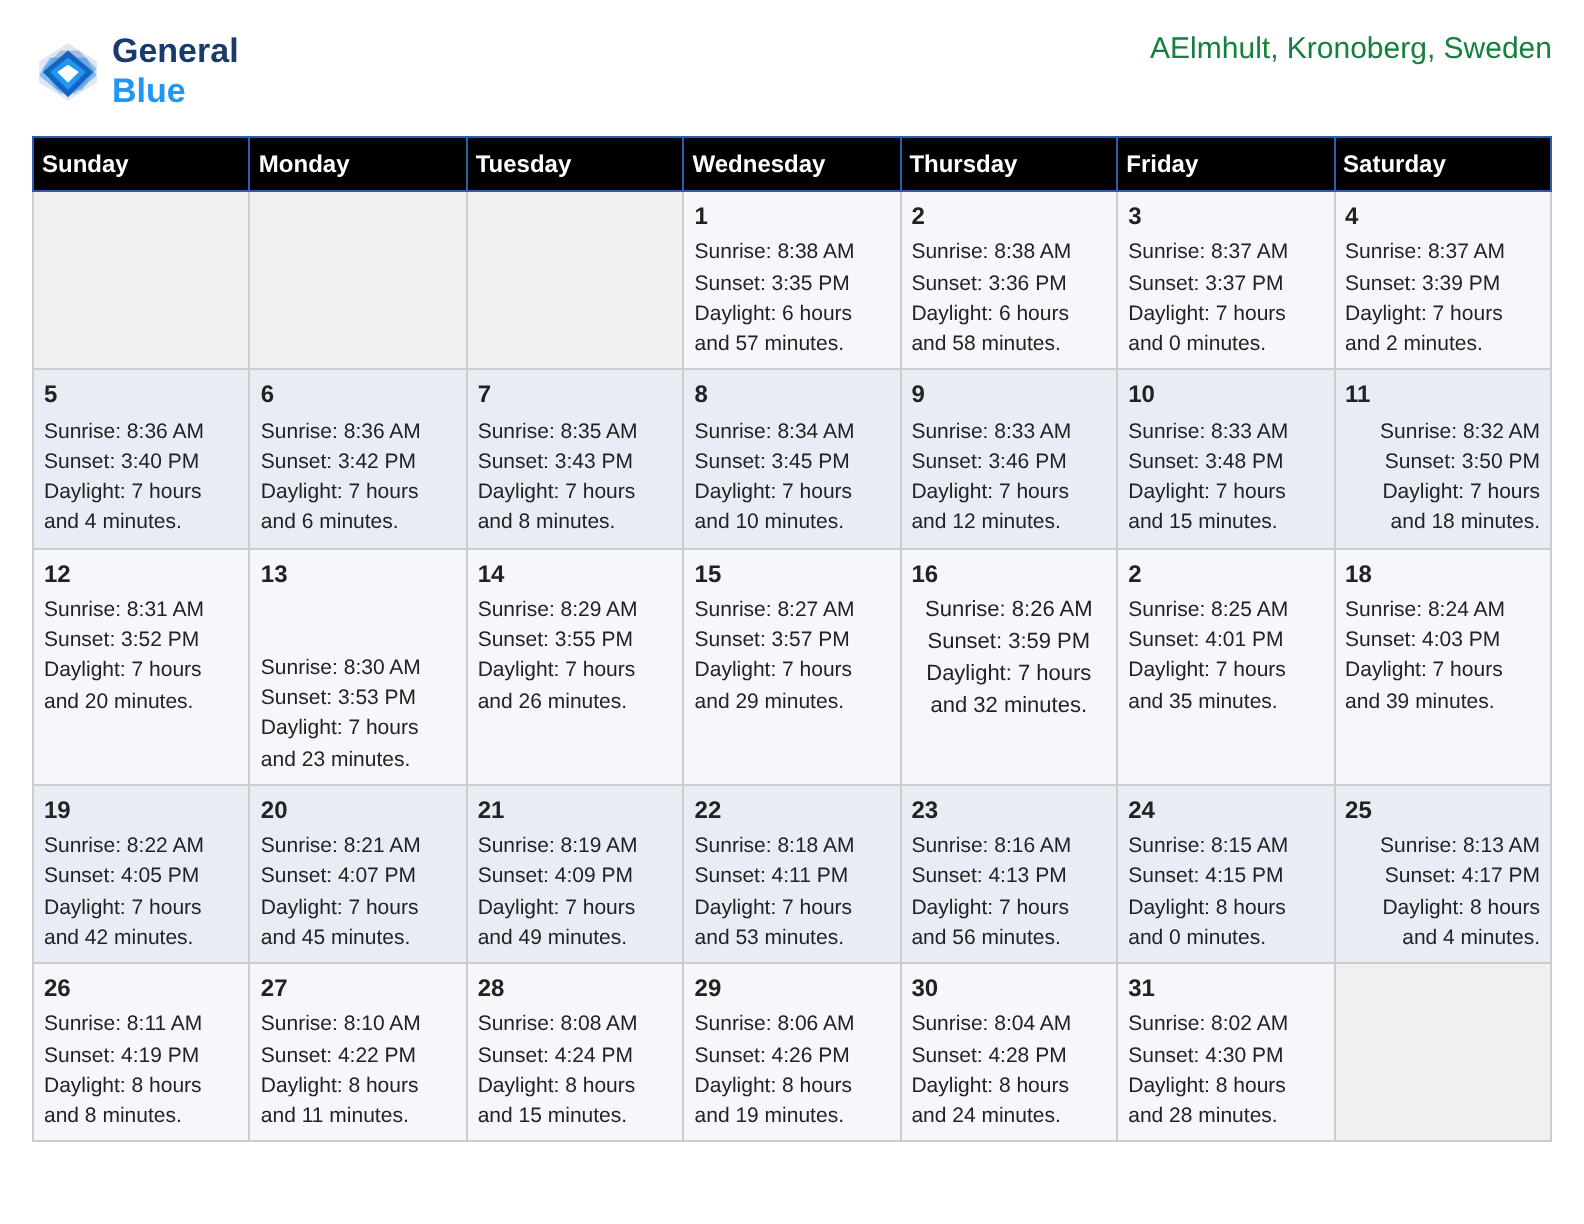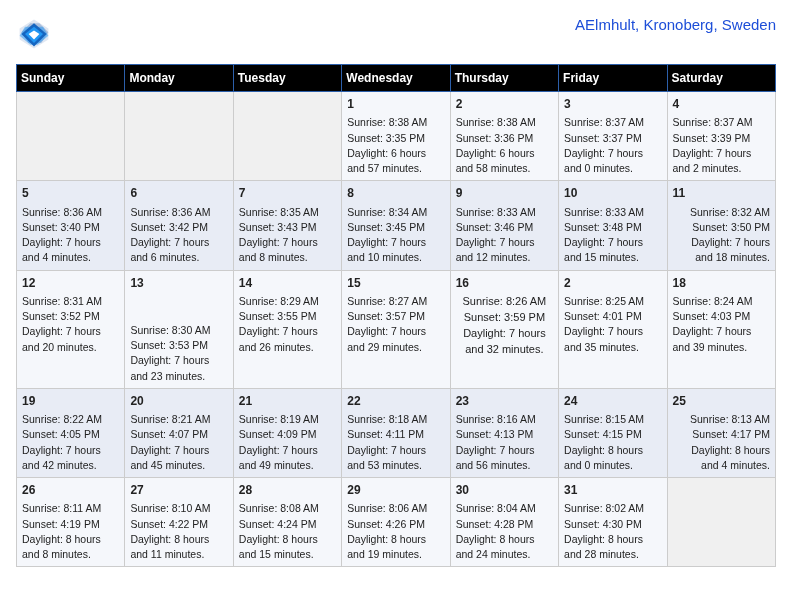--- a/index.html
+++ b/index.html
@@ -28,21 +28,21 @@
     .title-block {
       text-align: right;
     }
     .calendar-title {
       font-size: 32px;
       font-weight: bold;
       color: #1a1a1a;
     }
     .calendar-subtitle {
       font-size: 15px;
-      color: #1d4ed8;
+      color: #15803d;
     }
     table {
       width: 100%;
       border-collapse: collapse;
       font-size: 11px;
     }
     thead tr th {
       background: #000000;
       color: #fff;
       padding: 6px 4px;
@@ -84,20 +84,24 @@
 <div class="header">
   <div class="logo">
     <svg class="logo-icon" viewBox="0 0 40 40">
       <polygon points="20,4 36,14 36,26 20,36 4,26 4,14" fill="#2c5faa" opacity="0.15"></polygon>
       <polygon points="26,8 36,18 28,30 14,30 6,18 16,8" fill="#2c5faa" opacity="0.3"></polygon>
       <polygon points="30,12 36,22 24,32 16,32 4,22 10,12" fill="#2196F3" opacity="0.5"></polygon>
       <polygon points="20,8 34,20 20,34 6,20" fill="#1565C0"></polygon>
       <polygon points="20,12 30,20 20,30 10,20" fill="#2196F3"></polygon>
       <polygon points="20,16 26,20 20,26 14,20" fill="#fff"></polygon>
     </svg>
+    <div>
+      <div style="font-size:17px;font-weight:bold;color:#1a3a6b;">General</div>
+      <div style="font-size:17px;font-weight:bold;color:#2196F3;">Blue</div>
+    </div>
   </div>
   <div class="title-block">
     <div class="calendar-subtitle">AElmhult, Kronoberg, Sweden</div>
   </div>
 </div>
 
 <table>
   <thead>
     <tr id="col-headers">
         <th>Sunday</th>

